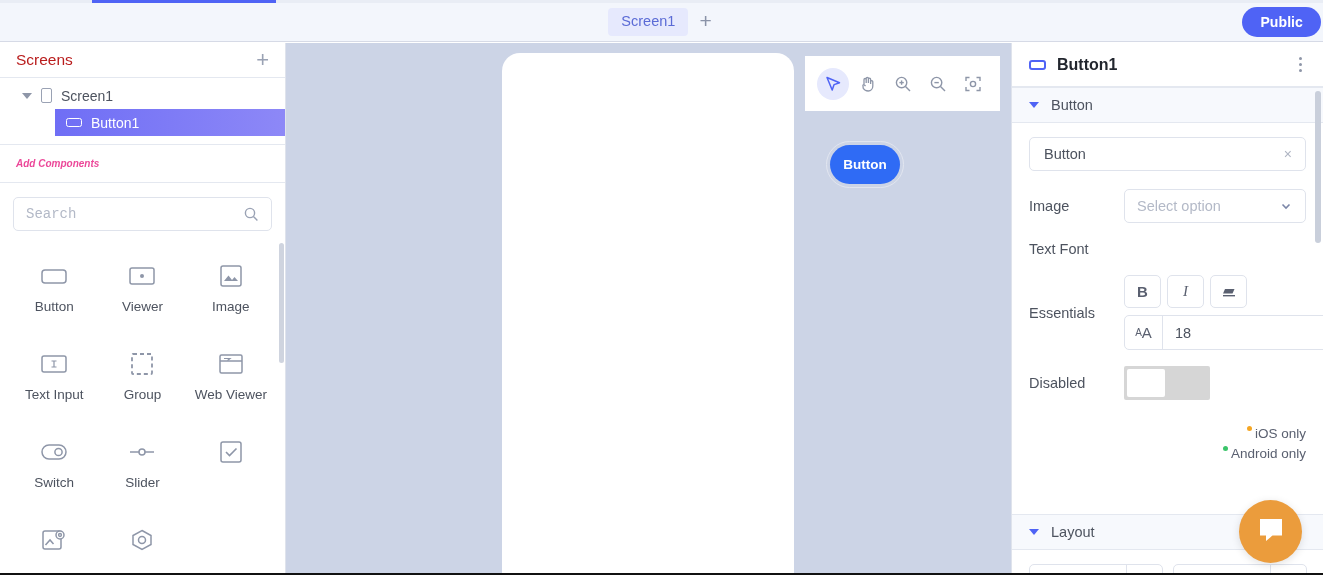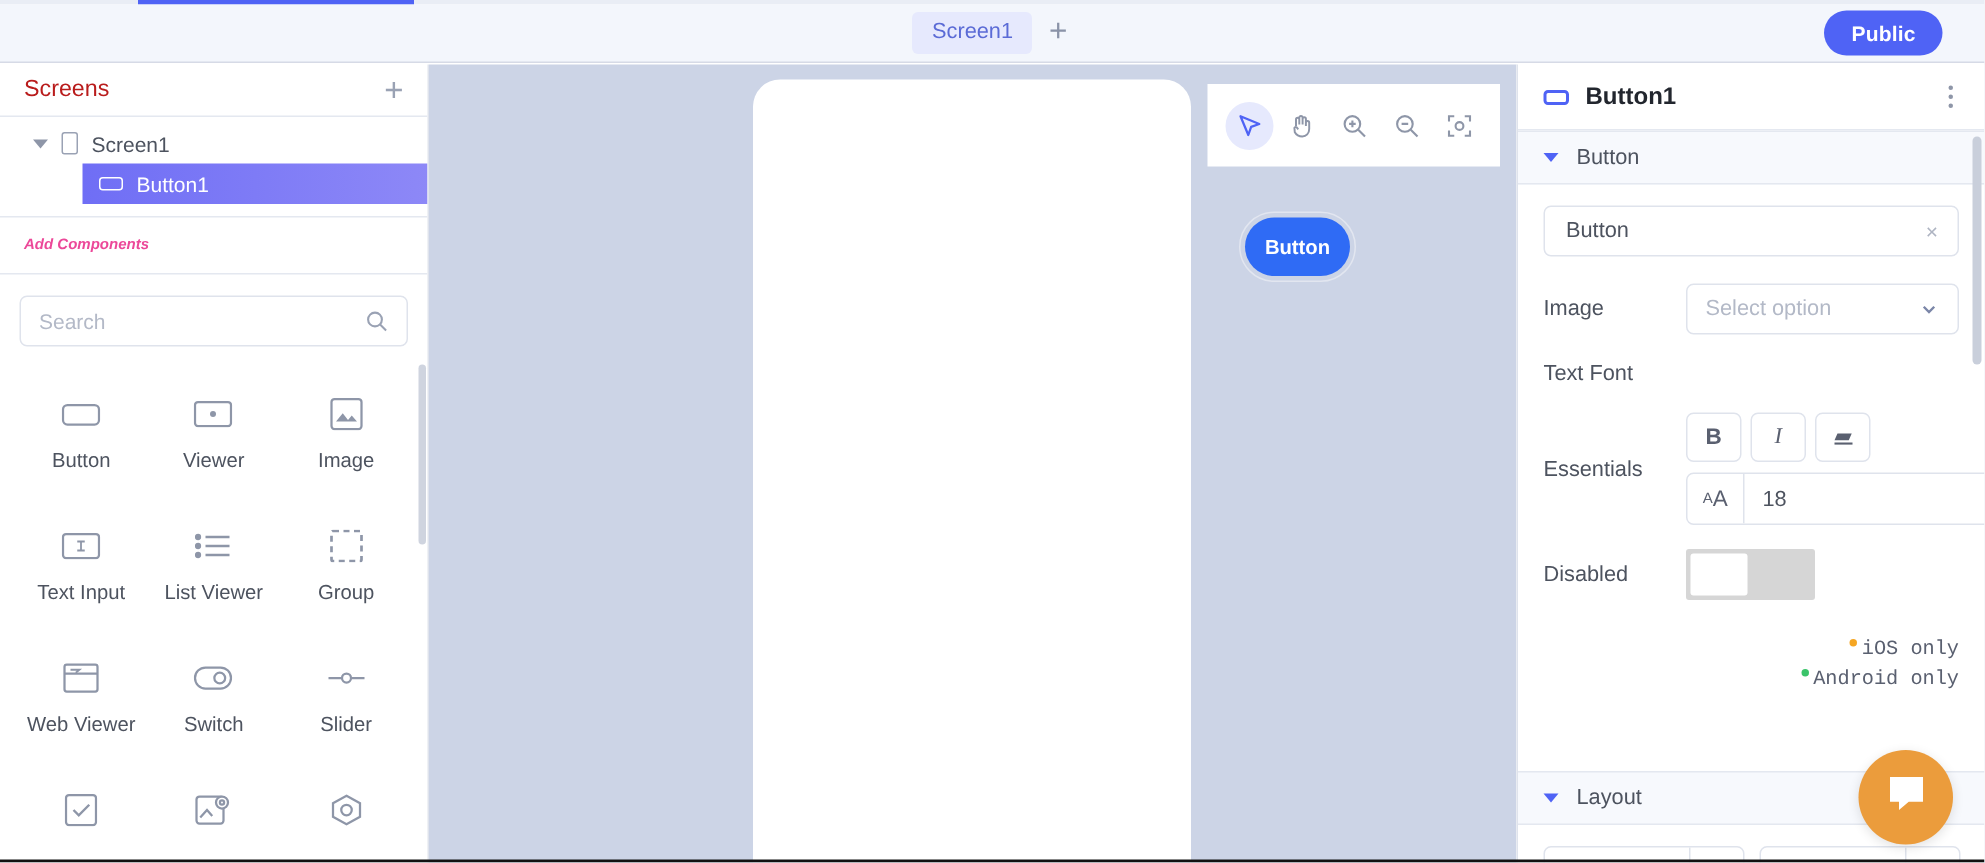--- a/index.html
+++ b/index.html
@@ -32,21 +32,21 @@
   .tab {
     background: #e6e9fd; color: #5b6bd6;
     font-size: 14.5px; padding: 5px 13px 6px; border-radius: 4px;
     line-height: 1.2; white-space: nowrap;
   }
   .tab-add {
     color: #8a93a8; font-size: 21px; line-height: 1;
     padding: 0 3px 3px; cursor: pointer; user-select: none;
   }
   .public-btn {
-    position: absolute; right: 28px; top: 50%; transform: translateY(-50%);
+    position: absolute; right: 2px; top: 50%; transform: translateY(-50%);
     background: #4f63f5; color: #fff; font-size: 14px; font-weight: bold;
     border-radius: 16px; padding: 7px 18px; border: none; cursor: pointer;
     letter-spacing: .1px;
   }
 
   
   .sidebar {
     position: absolute; top: 43px; left: 0; width: 286px; height: 532px;
     background: #ffffff; border-right: 1px solid #dfe3ec;
     display: flex; flex-direction: column; overflow: hidden;
@@ -88,21 +88,21 @@
 
   .add-head {
     height: 38px; display: flex; align-items: center; padding: 0 16px;
     border-bottom: 1px solid #e4e8f0; flex: 0 0 auto;
   }
   .add-head .title { font-size: 10px; color: #ec4899; font-weight: bold; font-style: italic; }
 
   .search-wrap { padding: 14px 13px 10px; flex: 0 0 auto; }
   .search-box {
     position: relative; height: 34px; border: 1px solid #dfe3ec;
-    border-radius: 5px; display: flex; align-items: center; padding: 0 12px;
+    border-radius: 5px; display: flex; align-items: center; padding: 0 12px; font-family: Liberation Mono, monospace;
   }
   .search-box input {
     border: none; outline: none; font-size: 14px; color: #4d535f;
     width: 100%; background: transparent; font-family: inherit;
   }
   .search-box input::placeholder { color: #b3b9c7; }
   .search-ic { color: #9aa2b4; flex: 0 0 auto; display: flex; }
 
   .comp-grid {
     flex: 1 1 auto; overflow: hidden;
@@ -226,21 +226,21 @@
 
   .toggle-off {
     width: 86px; height: 34px; background: #d6d6d6; border-radius: 2px;
     display: flex; align-items: center; cursor: pointer;
   }
   .toggle-knob {
     width: 38px; height: 28px; background: #ffffff; margin-left: 3px;
     border-radius: 2px;
   }
 
-  .legend { padding: 6px 17px 0; text-align: right; font-family: Liberation Mono, monospace; }
+  .legend { padding: 6px 17px 0; text-align: right; }
   .legend-row {
     font-size: 13.5px; color: #5a6070; display: flex;
     align-items: flex-start; justify-content: flex-end; gap: 3px; line-height: 1.45;
   }
   .dot { width: 5px; height: 5px; border-radius: 50%; margin-top: 2px; flex: 0 0 auto; }
   .dot.ios { background: #f5a623; }
   .dot.android { background: #3bc46a; }
 
   .layout-sec { position: absolute; left: 0; top: 471px; width: 312px; }
   .layout-rows { display: flex; gap: 10px; padding: 14px 17px 0; }
@@ -357,33 +357,20 @@
       <div class="comp">
         <span class="ic">
           <svg width="26" height="18" viewBox="0 0 26 18" fill="none" stroke="currentColor" stroke-width="1.5">
               <rect x="1" y="1" width="24" height="16" rx="2"></rect>
               <path d="M10.5 6h5M13 6v6M10.5 12h5" stroke-width="1.2"></path>
             </svg>
         </span>
         <span class="lbl">Text Input</span>
       </div>
 
-      <div class="comp">
-        <span class="ic">
-          <svg width="24" height="18" viewBox="0 0 24 18" fill="none" stroke="currentColor" stroke-width="1.6">
-            <circle cx="2" cy="3" r="1.3" fill="currentColor"></circle>
-              <line x1="7" y1="3" x2="23" y2="3"></line>
-            <circle cx="2" cy="9" r="1.3" fill="currentColor"></circle>
-              <line x1="7" y1="9" x2="23" y2="9"></line>
-            <circle cx="2" cy="15" r="1.3" fill="currentColor"></circle>
-              <line x1="7" y1="15" x2="23" y2="15"></line>
-          </svg>
-        </span>
-        <span class="lbl">List Viewer</span>
-      </div>
 
       <div class="comp">
         <span class="ic">
           <svg width="22" height="22" viewBox="0 0 22 22" fill="none" stroke="currentColor" stroke-width="1.8" stroke-dasharray="4 3">
               <rect x="1" y="1" width="20" height="20" rx="1"></rect>
             </svg>
         </span>
         <span class="lbl">Group</span>
       </div>
 

